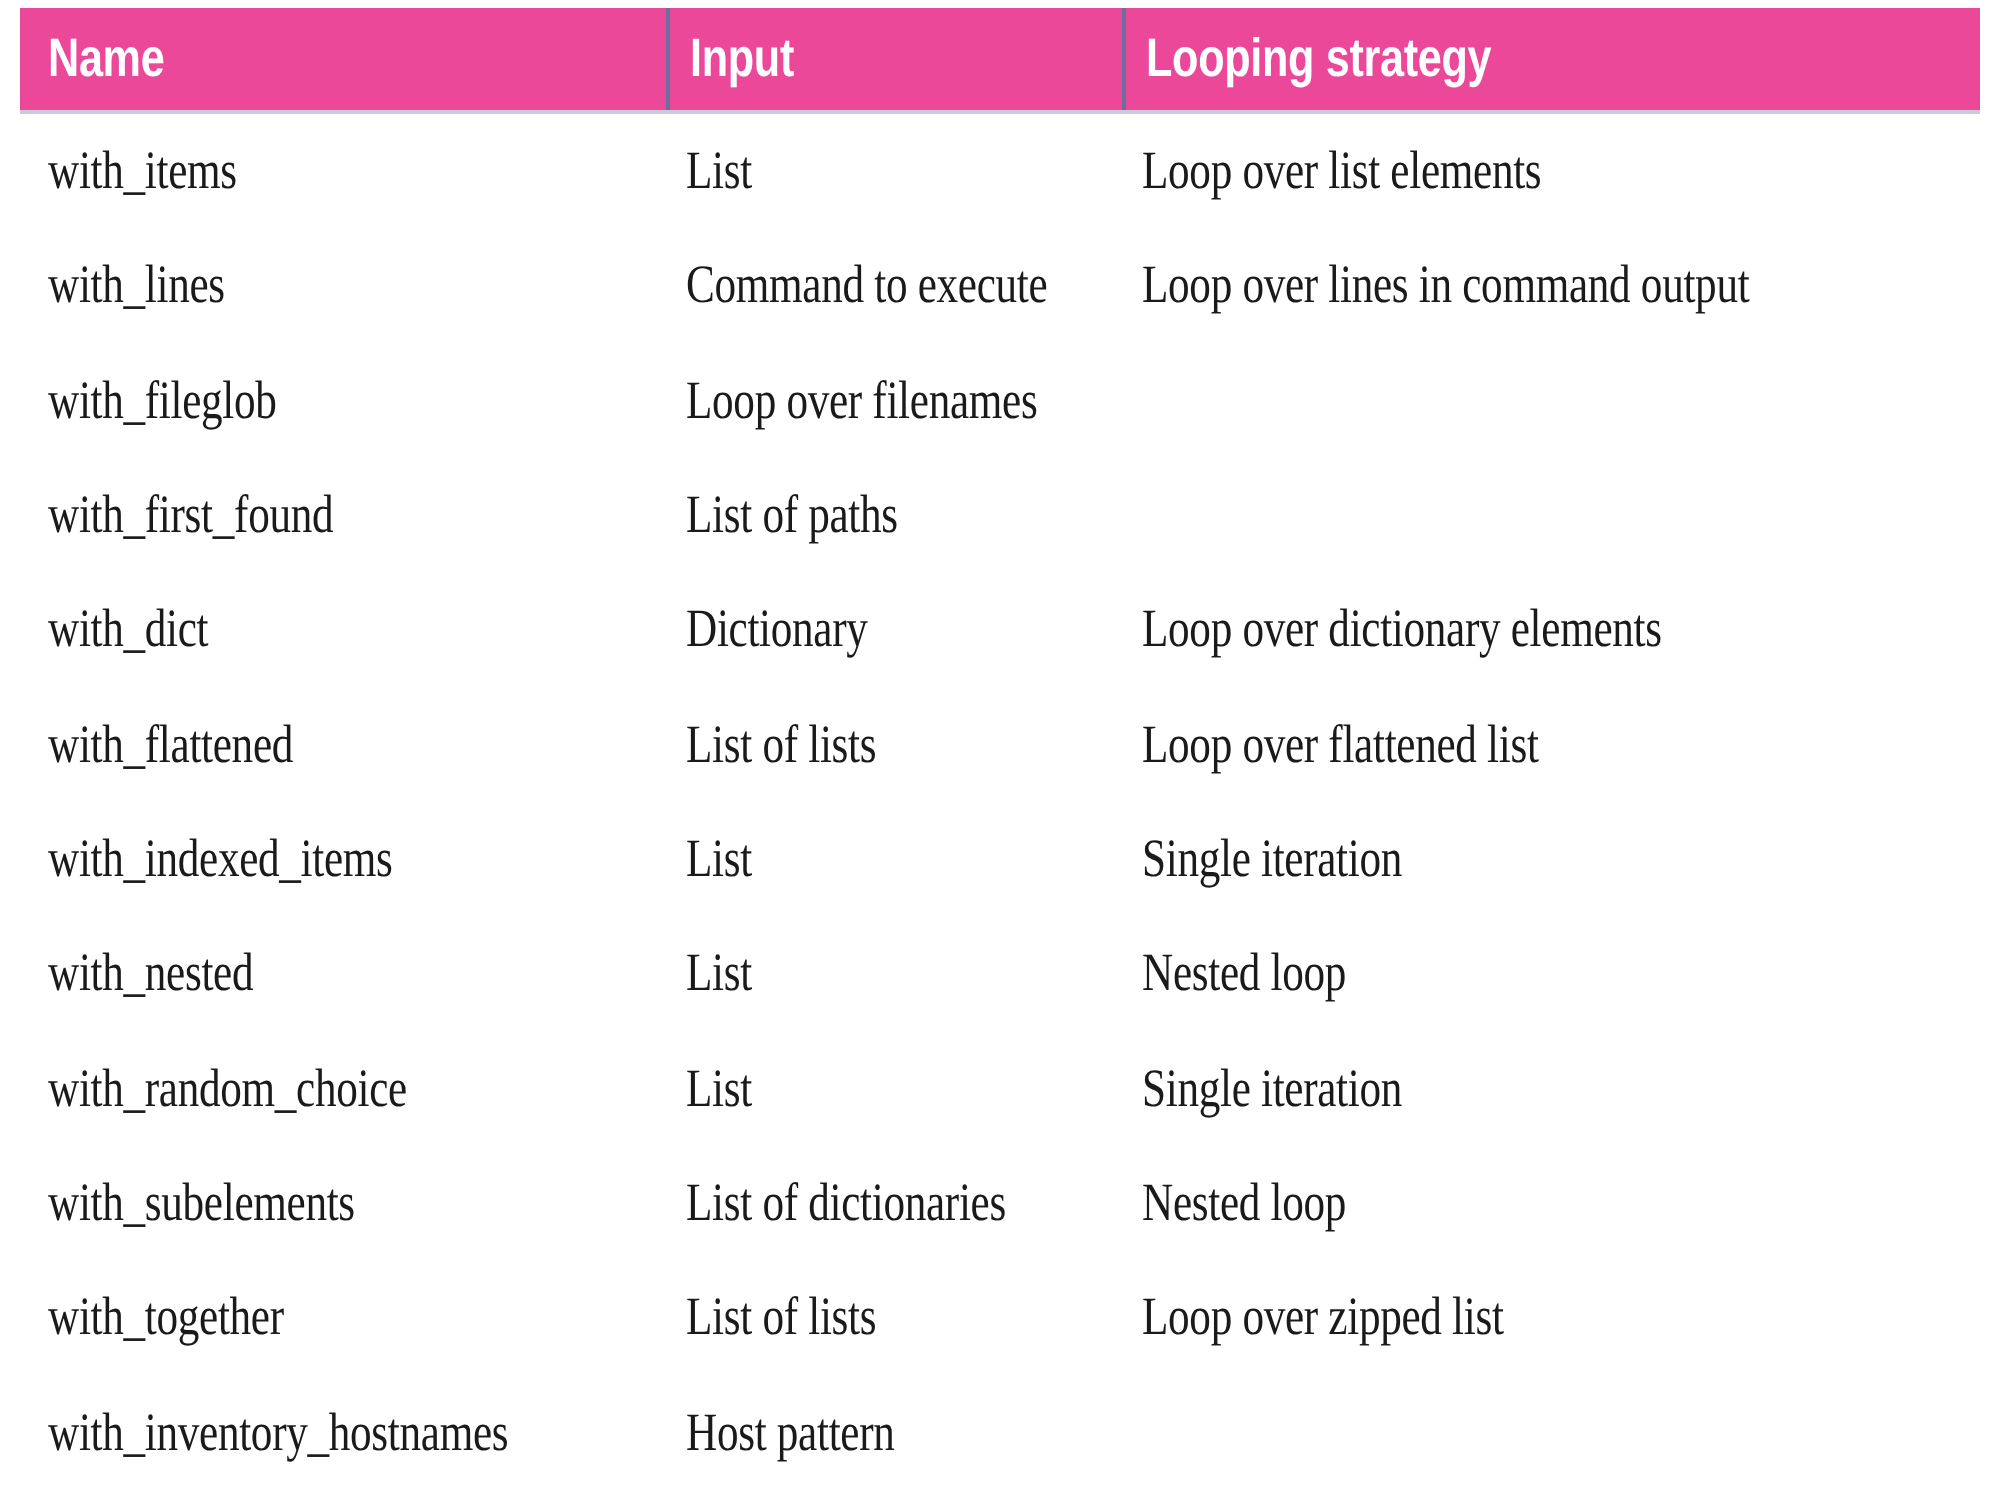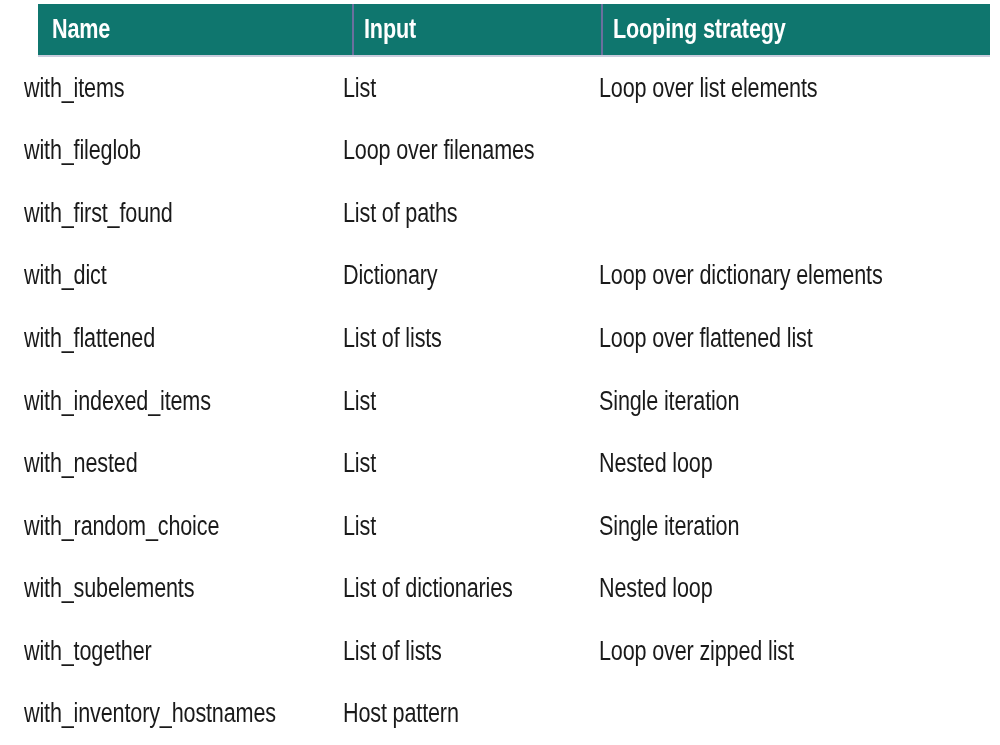--- a/index.html
+++ b/index.html
@@ -13,23 +13,22 @@
   }
   .table {
     position: absolute;
     left: 10px;
     top: 4px;
     width: 980px;
   }
   .thead {
     display: flex;
     height: 51px;
-    background: #0f766e;
+    background: #ec4899;
     border-bottom: 2px solid #c9ccdd;
-    margin-left: 28px;
   }
   .thead .cell {
     display: flex;
     align-items: center;
     color: #ffffff;
     font-weight: bold;
     font-size: 27px;
     box-sizing: border-box;
   }
   .thead .cell + .cell {
@@ -43,23 +42,24 @@
   .row {
     flex: 1;
     display: flex;
   }
   .row .cell {
     display: flex;
     align-items: center;
     color: #1a1a1a;
     font-size: 27px;
     box-sizing: border-box;
+    font-family: Liberation Serif, serif;
   }
   .c1 { width: 323px; padding-left: 14px; }
-  .c2 { width: 256px; padding-left: 10px; }
+  .c2 { width: 228px; padding-left: 10px; }
   .c3 { width: 401px; padding-left: 10px; }
   .cell-text {
     display: inline-block;
     white-space: nowrap;
     transform: scaleX(0.80);
     transform-origin: 0 50%;
     letter-spacing: -0.2px;
   }
 </style>
 </head>
@@ -83,20 +83,31 @@
       <span class="cell-text">with_items</span>
     </div>
     <div class="cell c2">
       <span class="cell-text">List</span>
     </div>
     <div class="cell c3">
       <span class="cell-text">Loop over list elements</span>
     </div>
   </div>
 
+  <div class="row">
+    <div class="cell c1">
+      <span class="cell-text">with_lines</span>
+    </div>
+    <div class="cell c2">
+      <span class="cell-text">Command to execute</span>
+    </div>
+    <div class="cell c3">
+      <span class="cell-text">Loop over lines in command output</span>
+    </div>
+  </div>
 
   <div class="row">
     <div class="cell c1">
       <span class="cell-text">with_fileglob</span>
     </div>
     <div class="cell c3">
       <span class="cell-text">Loop over filenames</span>
     </div>
   </div>
 

